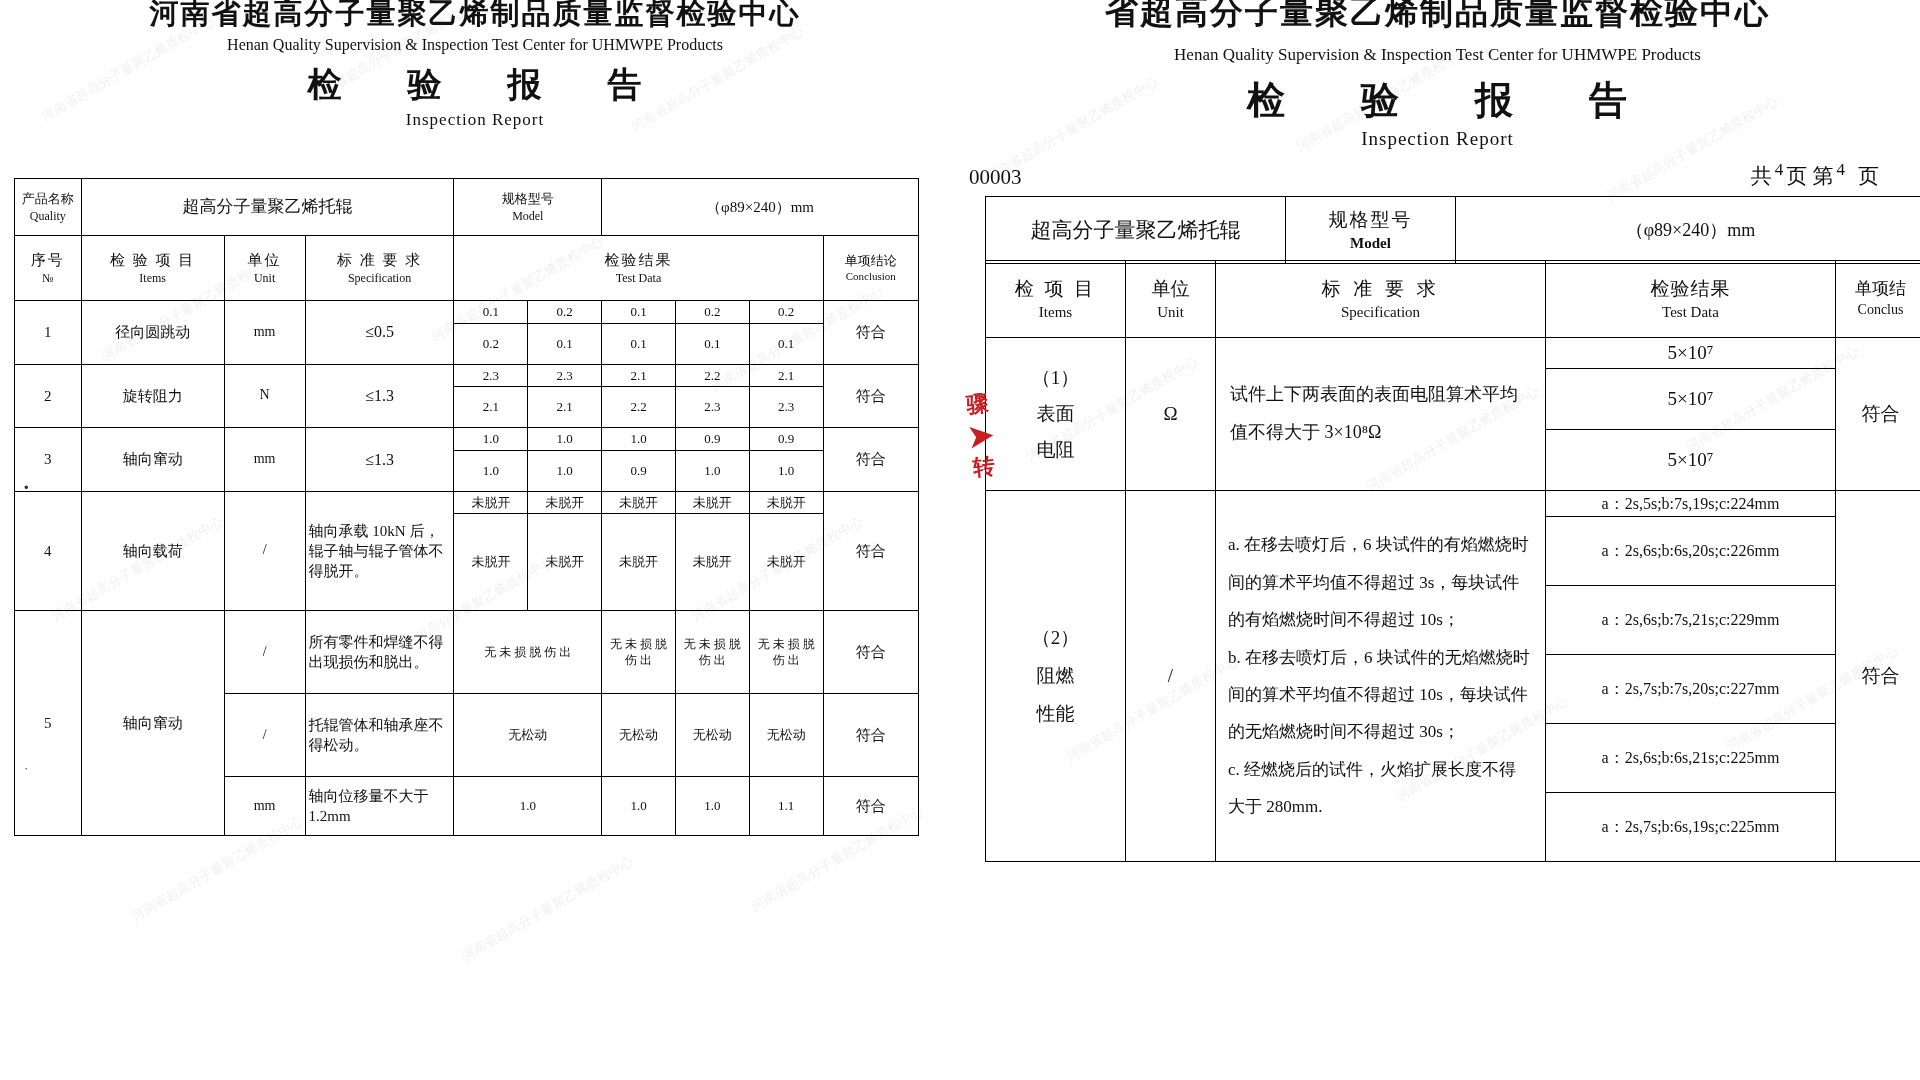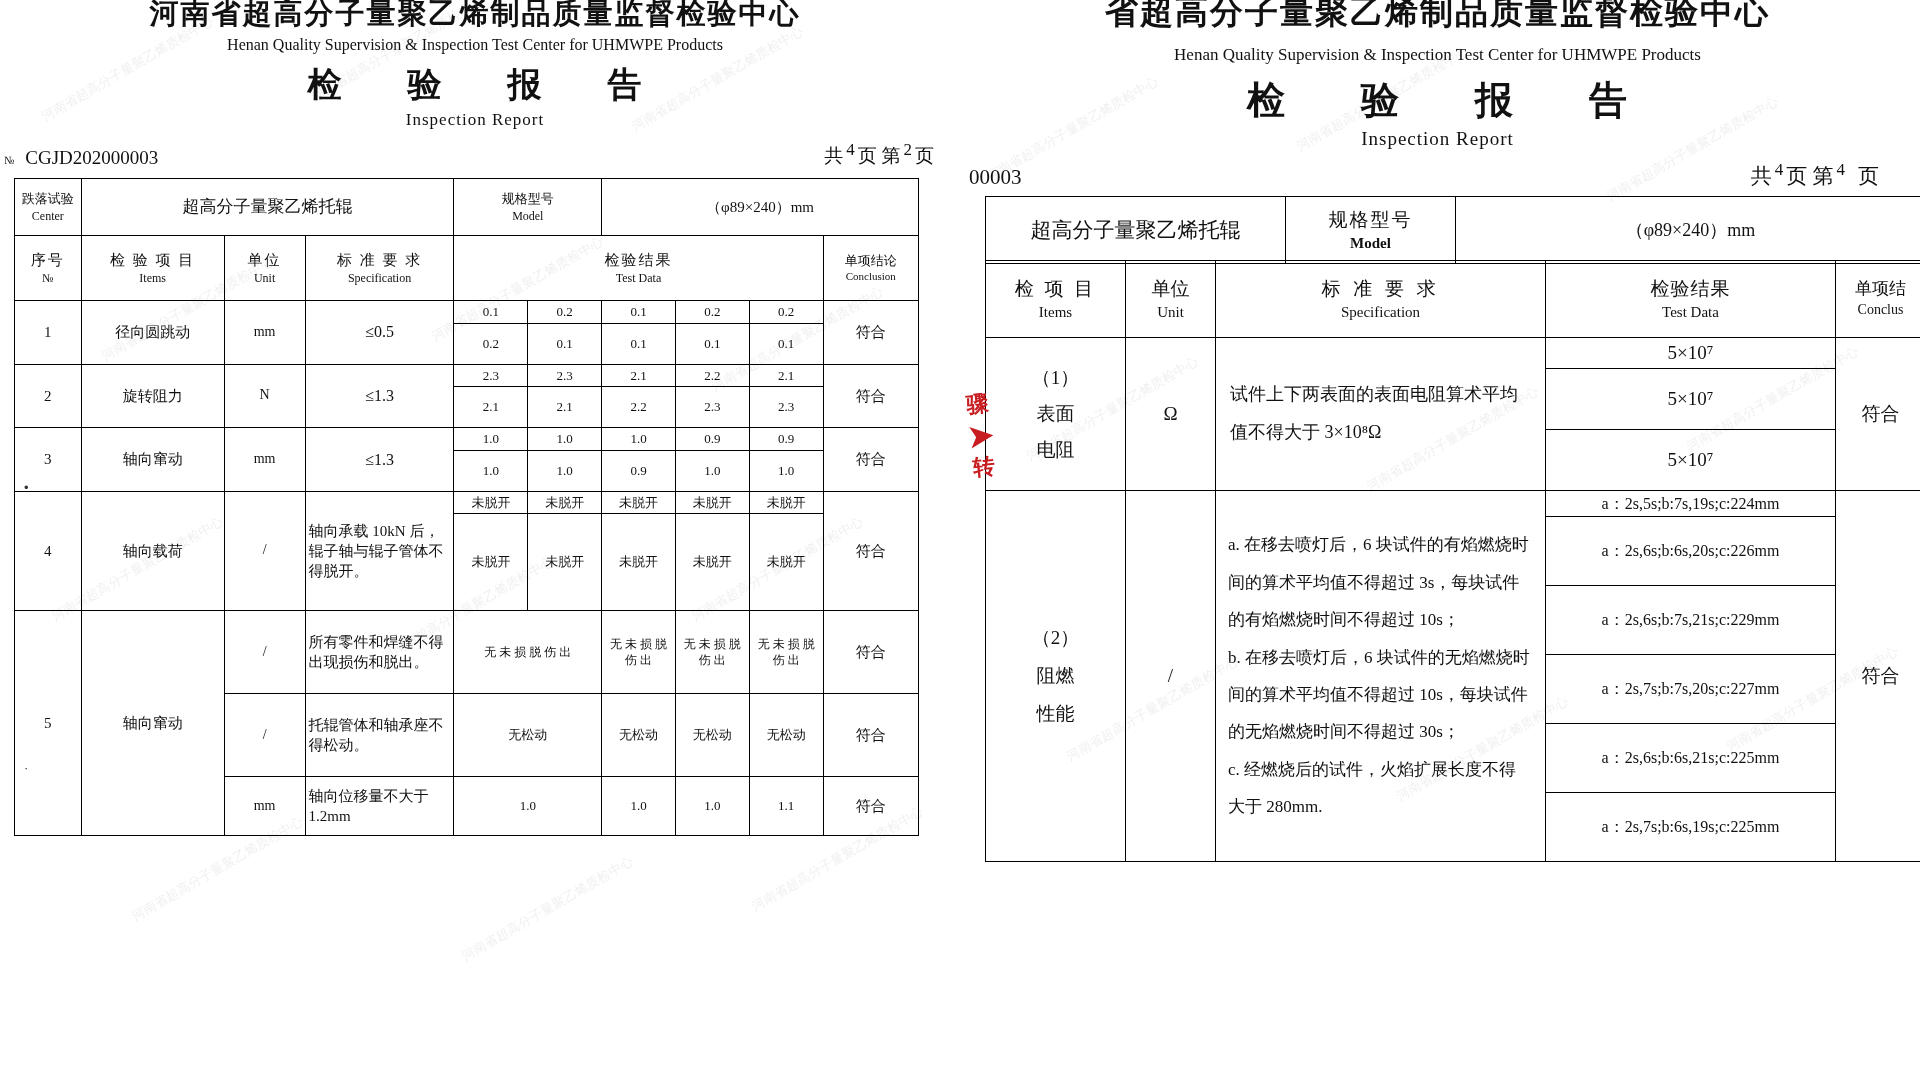--- a/index.html
+++ b/index.html
@@ -154,49 +154,40 @@
       <span style="width:46px;"></span>
       <span>验</span>
       <span style="width:46px;"></span>
       <span>报</span>
       <span style="width:46px;"></span>
       <span>告</span>
     </div>
 
     <div class="title-en" style="position:absolute; left:0; top:110px; width:950px; font-size:17px;">Inspection  Report</div>
 
-    <div class="meta-row" style="position:absolute; left:4px; top:140px; width:930px; font-size:19px;">
-      <div class="meta-no">
-        <span class="sub">№</span>
-        <span style="padding-left:6px;">CGJD202000003</span>
-      </div>
-      <div class="meta-pages">
-        <span>共</span><span class="num">4</span><span>页  第</span><span class="num">2</span><span>页</span>
-      </div>
-    </div>
 
     <table class="rep" style="position:absolute; left:14px; top:178px; width:905px;">
       <colgroup>
         <col style="width:56px">
           <col style="width:120px">
           <col style="width:68px">
           <col style="width:125px">
         <col style="width:62px">
           <col style="width:62px">
           <col style="width:62px">
           <col style="width:62px">
           <col style="width:62px">
         <col style="width:80px">
       </colgroup>
 
       <tbody>
           <tr>
         <td colspan="1" style="height:52px;">
-          <span class="cn cell-small">跌落试验</span>
-          <span class="en cell-xs">Center</span>
+          <span class="cn cell-small">产品名称</span>
+          <span class="en cell-xs">Quality</span>
         </td>
         <td colspan="3" style="font-size:17px;">超高分子量聚乙烯托辊</td>
         <td colspan="2">
           <span class="cn cell-small">规格型号</span>
           <span class="en cell-xs">Model</span>
         </td>
         <td colspan="4" style="font-size:15px;">（φ89×240）mm</td>
       </tr>
 
       <tr>

